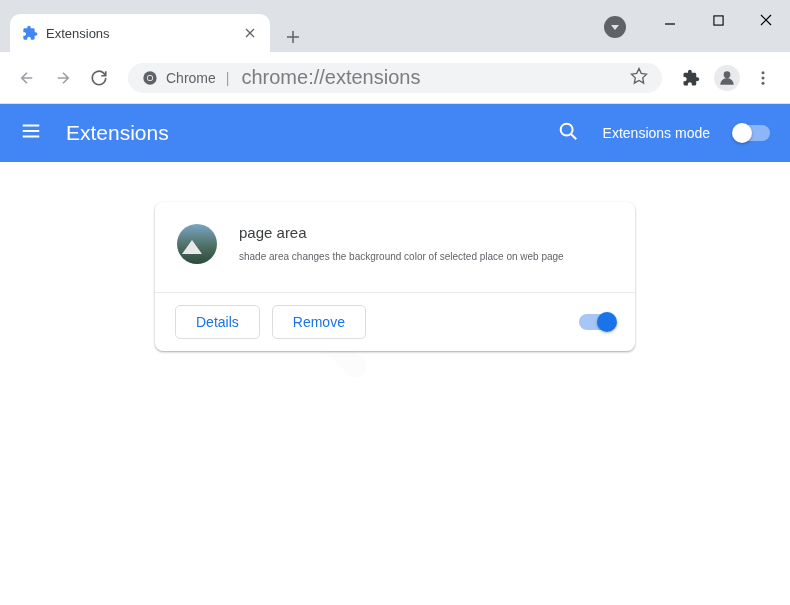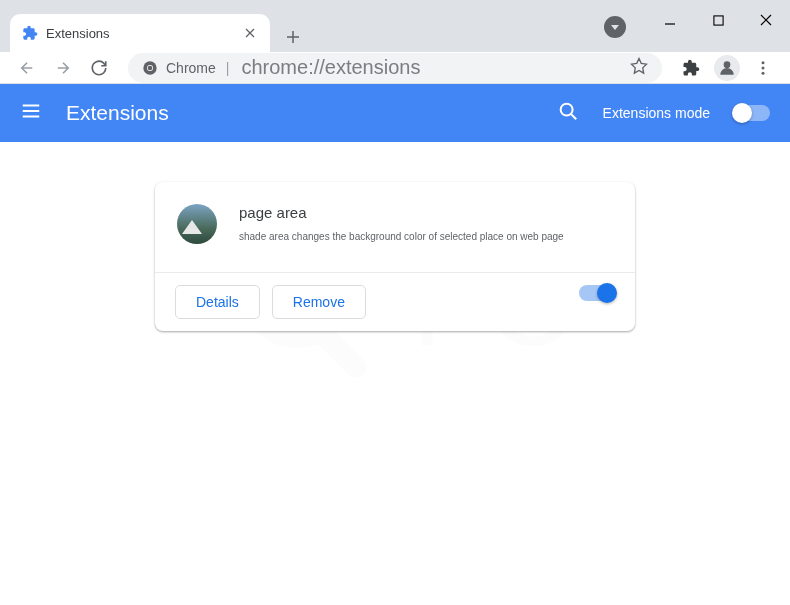--- a/index.html
+++ b/index.html
@@ -14,21 +14,21 @@
     .tab { background: #fff; height: 38px; width: 260px; border-radius: 10px 10px 0 0; display: flex; align-items: center; padding: 0 12px; gap: 8px; margin-top: 14px; position: relative; }
     .tab-icon { width: 16px; height: 16px; display: flex; align-items: center; justify-content: center; color: #5f6368; }
     .tab-title { font-size: 13px; color: #3c4043; flex: 1; }
     .tab-close { width: 16px; height: 16px; color: #5f6368; cursor: pointer; display: flex; align-items: center; justify-content: center; }
     .new-tab-btn { width: 30px; height: 30px; margin-left: 8px; margin-top: 18px; display: flex; align-items: center; justify-content: center; color: #5f6368; cursor: pointer; border-radius: 50%; }
     .window-controls { display: flex; align-items: center; gap: 0; height: 40px; }
     .window-control-btn { width: 48px; height: 34px; display: flex; align-items: center; justify-content: center; cursor: pointer; }
     .info-dot { width: 22px; height: 22px; border-radius: 50%; background: #5f6368; margin-right: 20px; margin-top: 16px; display: flex; align-items: center; justify-content: center; }
     .info-dot::after { content: ''; width: 0; height: 0; border-left: 4px solid transparent; border-right: 4px solid transparent; border-top: 5px solid #dee1e6; }
     
-    .toolbar { height: 32px; background: #fff; display: flex; align-items: center; padding: 0 12px; gap: 6px; border-bottom: 1px solid #e0e0e0; position: relative; z-index: 2; }
+    .toolbar { height: 52px; background: #fff; display: flex; align-items: center; padding: 0 12px; gap: 6px; border-bottom: 1px solid #e0e0e0; position: relative; z-index: 2; }
     .nav-btn { width: 30px; height: 30px; display: flex; align-items: center; justify-content: center; color: #9aa0a6; cursor: pointer; border-radius: 50%; }
     .nav-btn.active { color: #5f6368; }
     .address-bar { flex: 1; height: 30px; background: #f1f3f4; border-radius: 15px; display: flex; align-items: center; padding: 0 14px; gap: 10px; margin: 0 8px; }
     .site-info { display: flex; align-items: center; gap: 8px; color: #5f6368; font-size: 14px; }
     .site-info-divider { color: #9aa0a6; margin: 0 2px; }
     .url-text { color: #7a7d81; font-size: 20px; }
     .star-btn { color: #5f6368; cursor: pointer; margin-left: auto; }
     .toolbar-icon { width: 30px; height: 30px; display: flex; align-items: center; justify-content: center; color: #5f6368; cursor: pointer; border-radius: 50%; }
     .avatar-icon { width: 26px; height: 26px; border-radius: 50%; background: #e8eaed; display: flex; align-items: center; justify-content: center; }
     
@@ -41,21 +41,21 @@
     .toggle-knob-off { width: 20px; height: 20px; border-radius: 50%; background: #fff; position: absolute; left: -2px; top: -2px; box-shadow: 0 1px 3px rgba(0,0,0,0.3); }
     
     .content-area { padding: 40px; display: flex; justify-content: center; position: relative; z-index: 1; }
     .extension-card { width: 480px; background: #fff; border-radius: 8px; box-shadow: 0 1px 3px rgba(0,0,0,0.12), 0 1px 2px rgba(0,0,0,0.24); overflow: hidden; }
     .card-body { padding: 22px 22px 28px 22px; display: flex; gap: 22px; }
     .ext-icon { width: 40px; height: 40px; border-radius: 50%; background: linear-gradient(180deg, #7ba4c4 0%, #4a6b5c 60%, #2d4a3e 100%); flex-shrink: 0; position: relative; overflow: hidden; }
     .ext-icon::before { content: ''; position: absolute; bottom: 10px; left: 5px; width: 0; height: 0; border-left: 10px solid transparent; border-right: 10px solid transparent; border-bottom: 14px solid #e8e8e8; }
     .ext-info { flex: 1; }
     .ext-name { font-size: 15px; color: #3c4043; margin-bottom: 8px; }
     .ext-desc { font-size: 10px; color: #5f6368; line-height: 1.5; }
-    .card-footer { border-top: 1px solid #e8eaed; padding: 12px 20px; display: flex; gap: 12px; }
+    .card-footer { border-top: 1px solid #e8eaed; padding: 12px 20px; display: flex; align-items: center; gap: 12px; }
     .card-btn { padding: 8px 20px; border: 1px solid #dadce0; border-radius: 5px; background: #fff; color: #1a73e8; font-size: 14px; cursor: pointer; font-weight: 500; }
     .card-toggle { margin-left: auto; width: 36px; height: 16px; background: #a6c7f6; border-radius: 8px; position: relative; cursor: pointer; }
     .card-toggle-knob { width: 20px; height: 20px; border-radius: 50%; background: #1a73e8; position: absolute; right: -2px; top: -2px; box-shadow: 0 1px 3px rgba(0,0,0,0.3); }
   </style>
 </head>
 <body>
 
 <div class="watermark">
   <div class="watermark-logo">
     <svg width="180" height="180" viewBox="0 0 100 100">

